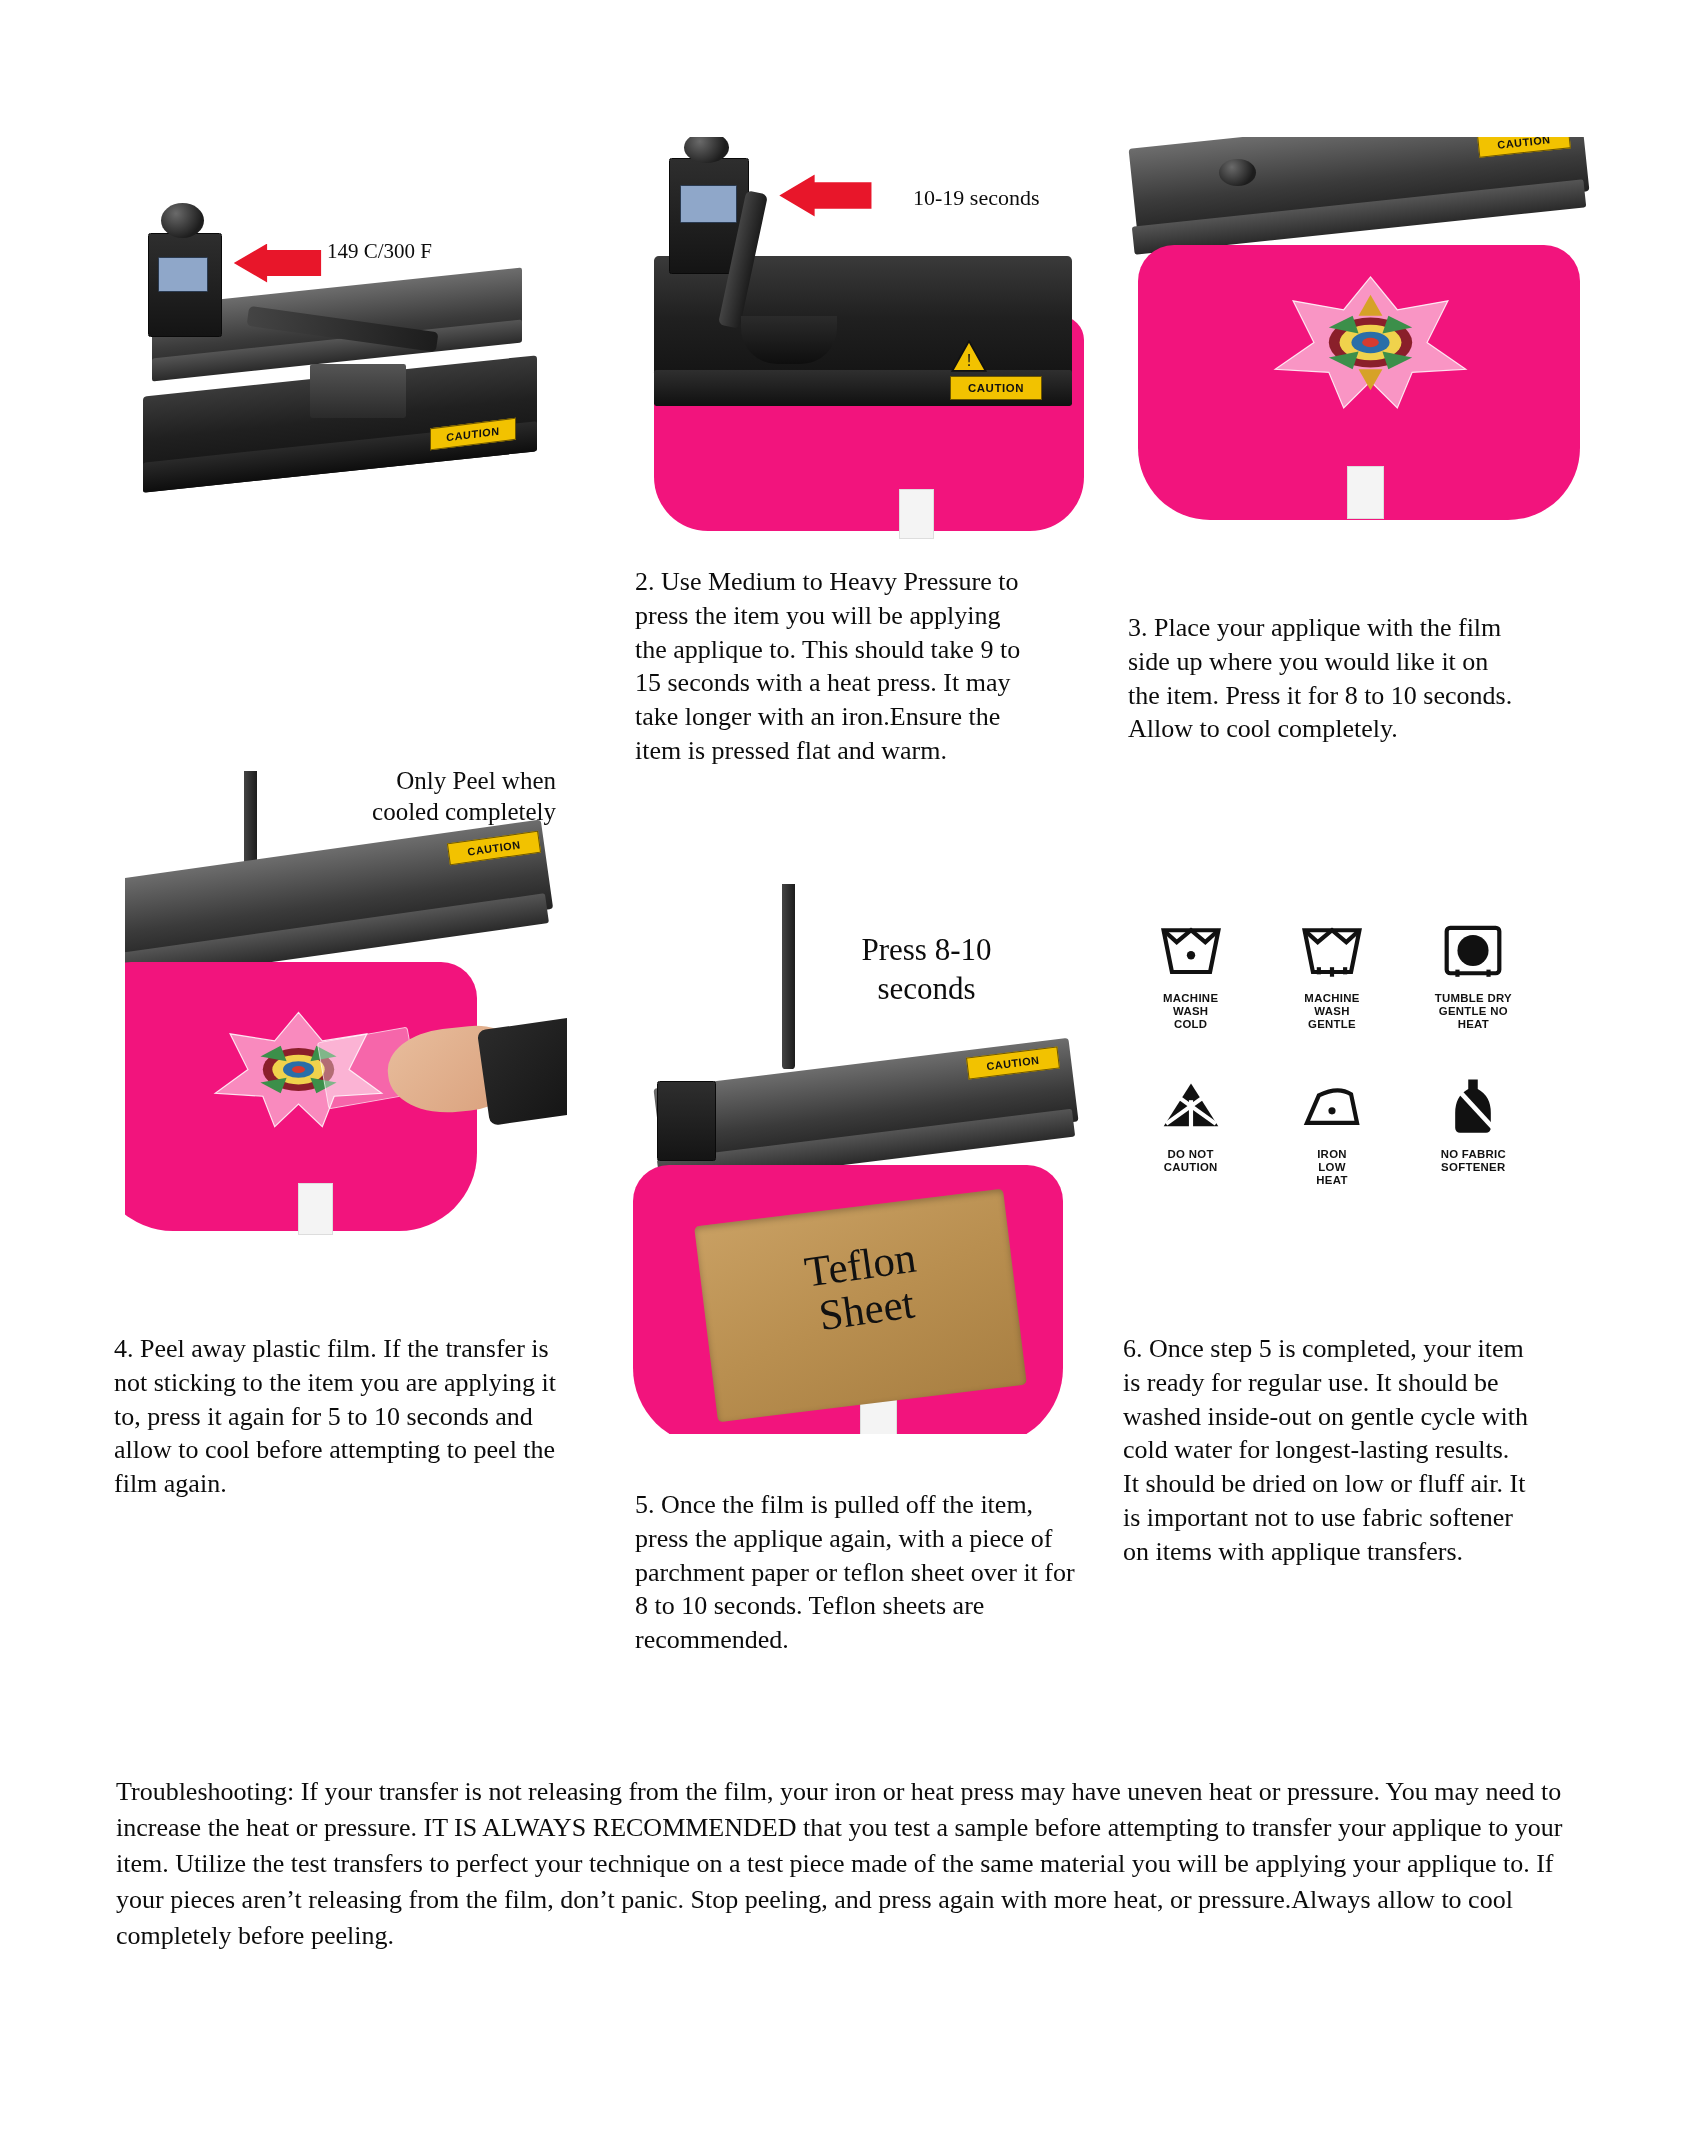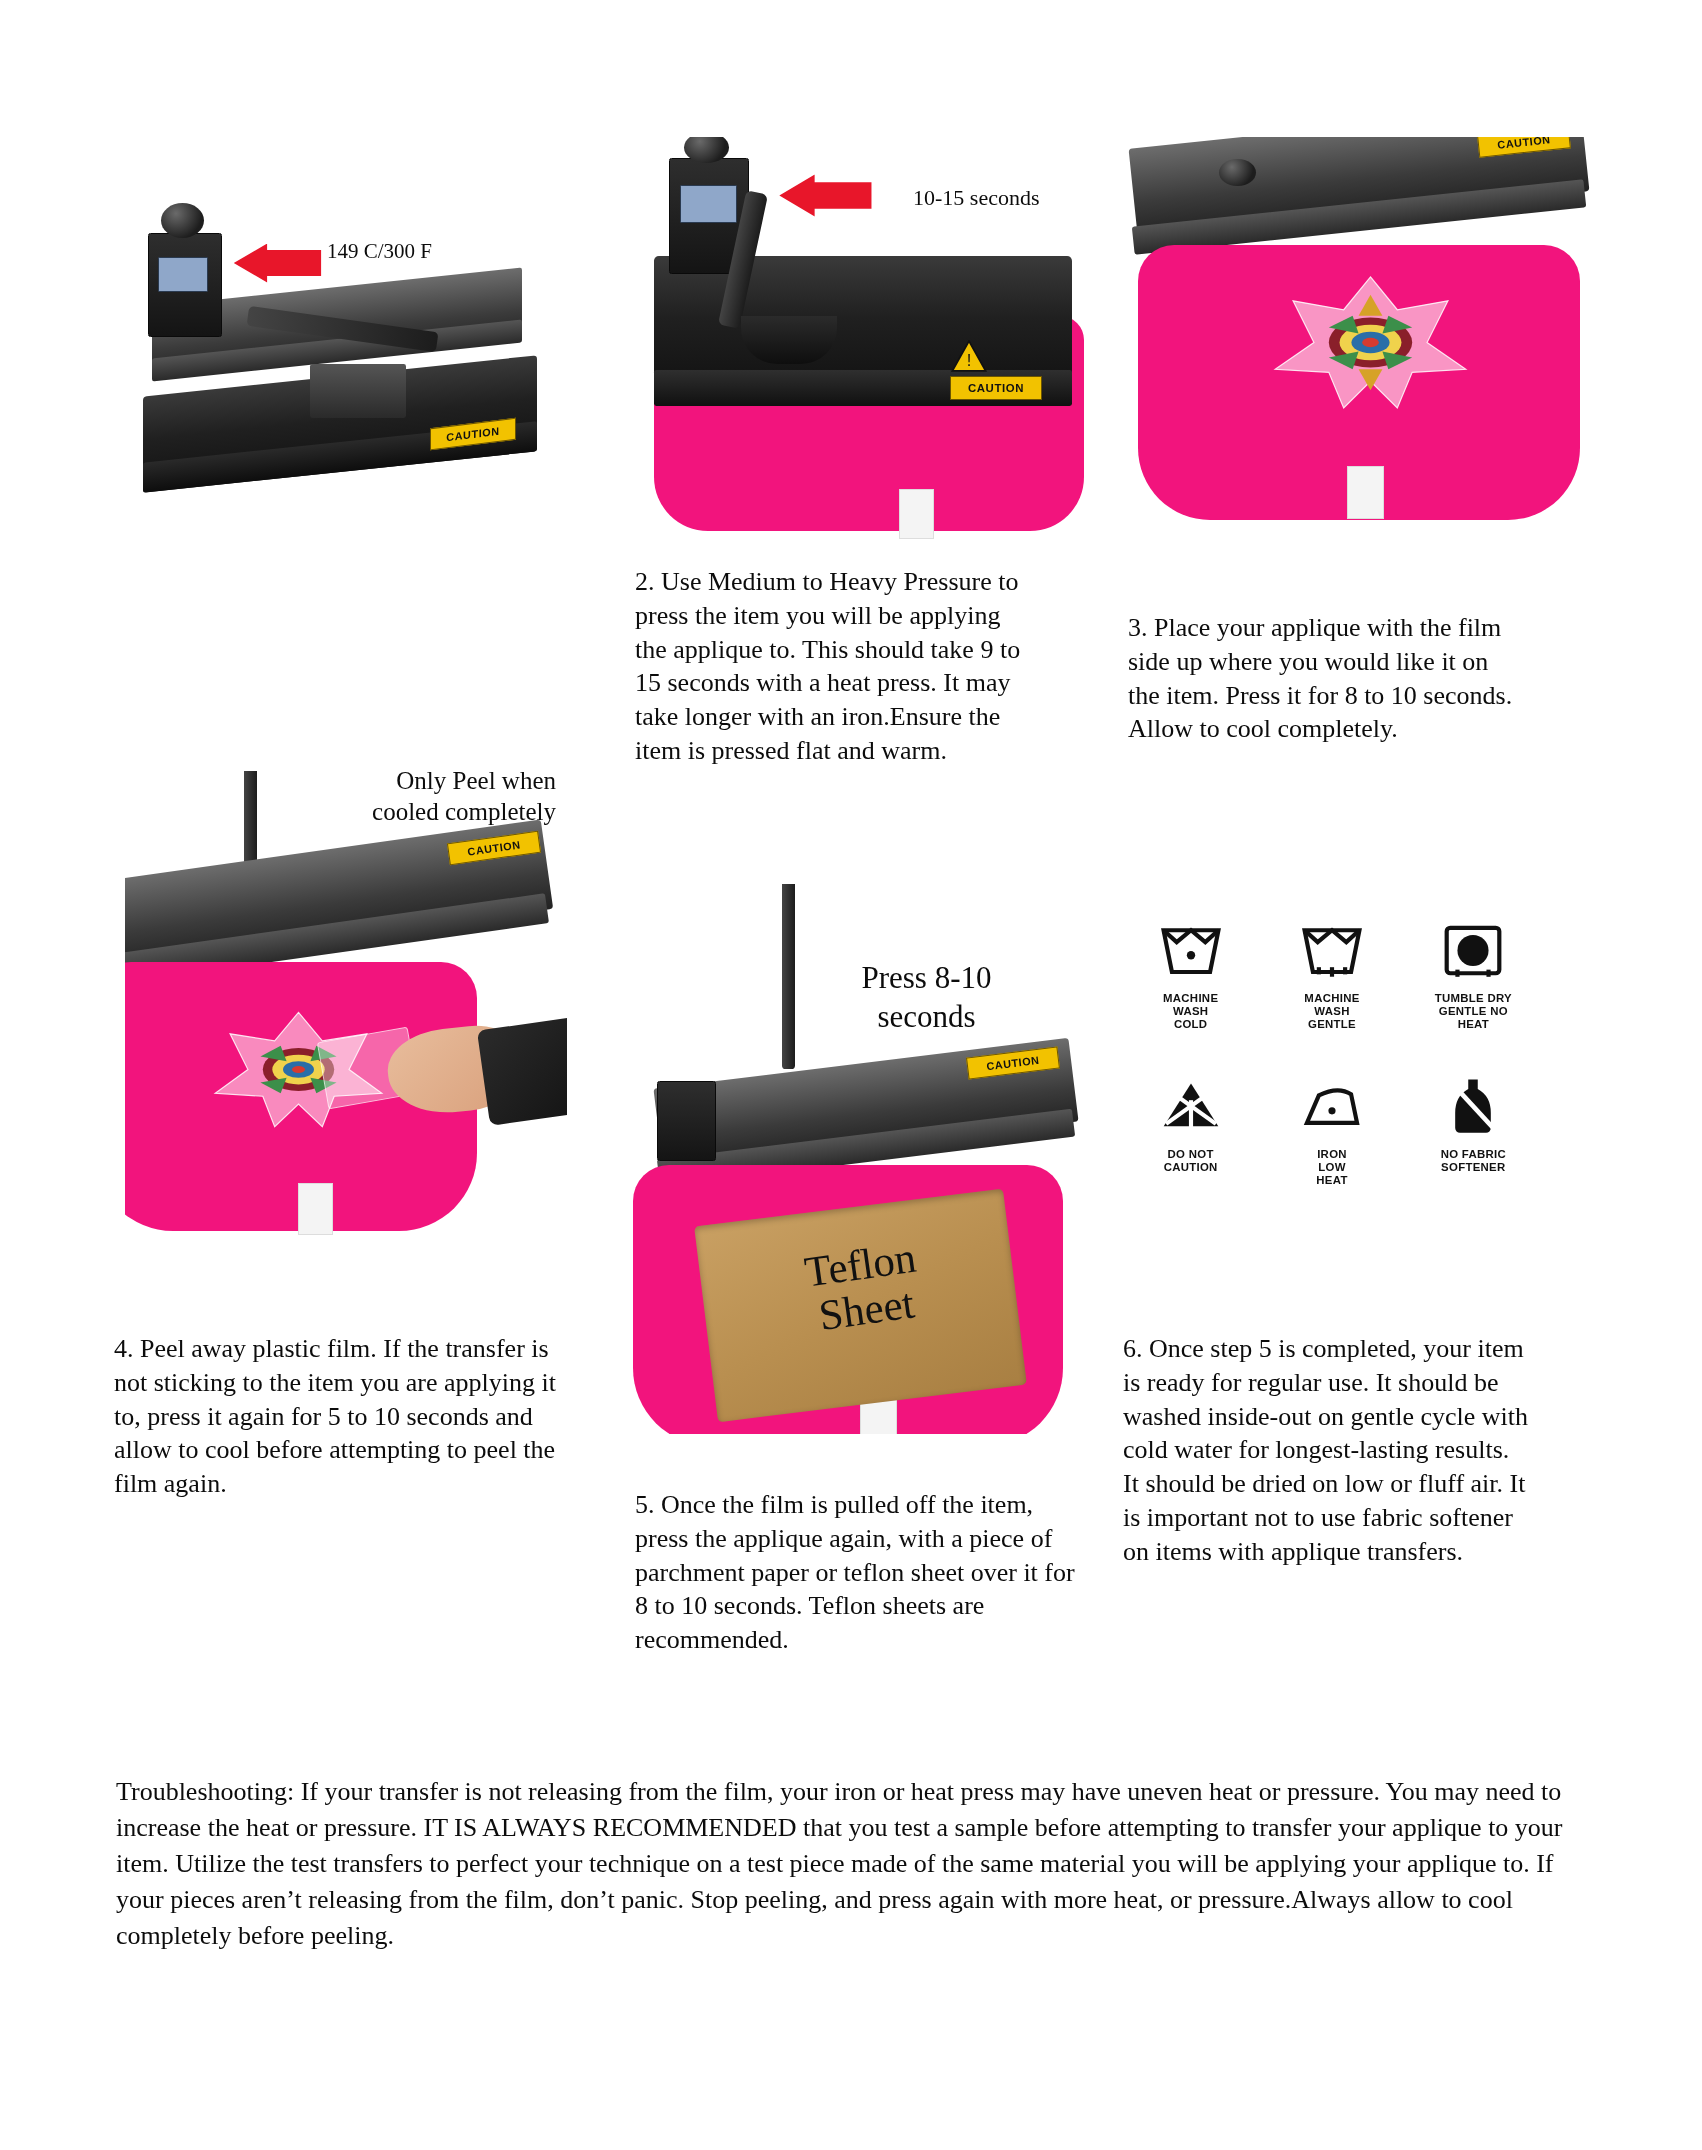--- a/index.html
+++ b/index.html
@@ -233,21 +233,21 @@
     <div class="caution" style="left:308px; top:239px; width:90px; height:21.5px; font-size:11.4px;">CAUTION</div>
     <svg style="position:absolute; left:309px; top:203px; width:36px; height:32px;" viewBox="0 0 60 54">
       <polygon points="30,2 58,52 2,52" fill="#f2c200" stroke="#111" stroke-width="3"></polygon>
       <text x="30" y="44" font-size="28" text-anchor="middle" fill="#111" font-family="Liberation Sans, sans-serif">!</text>
     </svg>
   </div>
 
   <svg class="arrow-red" style="left:777px; top:173px; width:96px; height:45px;" viewBox="0 0 160 76">
     <polygon points="160,14 160,62 64,62 64,76 0,38 64,0 64,14" fill="#e8162a" stroke="#ffffff" stroke-width="3"></polygon>
   </svg>
-  <div class="label-note" style="left:913px; top:185px; font-size:22px;">10-15 seconds</div>
+  <div class="label-note" style="left:913px; top:185px; font-size:22px;">10-19 seconds</div>
 
   <div class="photo" style="left:1120px; top:137px; width:490px; height:412px;">
 
     <div class="handle-bar" style="left:137px; top:-137px; width:13px; height:197px; border-radius:3.6px;"></div>
 
     <div class="press-plate light" style="left:12px; top:-12px; width:454px; height:90px; transform:rotate(-6deg); border-radius:3.6px;"></div>
     <div class="press-edge" style="left:12px; top:66px; width:454px; height:27.5px; transform:rotate(-6deg);"></div>
     <div class="caution" style="left:358px; top:-6px; width:90px; height:20.3px; font-size:10.8px; transform:rotate(-6deg);">CAUTION</div>
     <div class="knob" style="left:99px; top:21.5px; width:37px; height:27.5px;"></div>
 
@@ -298,21 +298,21 @@
       <polygon points="214,122 180,140 170,114" fill="#3c8f4a"></polygon>
     </svg>
     <div class="film" style="left:197px; top:263px; width:90px; height:66px; transform:rotate(-10deg);"></div>
 
     <div class="hand" style="left:263px; top:257px; width:131px; height:84px; transform:rotate(-6deg);"></div>
     <div class="sleeve" style="left:358px; top:251px; width:119px; height:96px; transform:rotate(-8deg);"></div>
   </div>
 
   <div class="caption" style="left:114px; top:1332px; width:460px;">4. Peel away plastic film. If the transfer is not sticking to the item you are applying it to, press  it again for 5 to 10 seconds and allow to cool before attempting to peel the film again.</div>
 
-  <div class="label-note" style="left:801px; top:959px; width:251px; font-size:31px; line-height:1.25; text-align:center; white-space:pre-line;">Press 8-10
+  <div class="label-note" style="left:801px; top:931px; width:251px; font-size:31px; line-height:1.25; text-align:center; white-space:pre-line;">Press 8-10
 seconds</div>
 
   <div class="photo" style="left:621px; top:884px; width:496px; height:550px;">
     <div class="handle-bar" style="left:161px; top:-18px; width:13px; height:203px; border-radius:3.6px;"></div>
     <div class="press-plate light" style="left:36px; top:179px; width:418px; height:84px; transform:rotate(-7deg); border-radius:3.6px;"></div>
     <div class="press-edge" style="left:36px; top:250px; width:418px; height:27.5px; transform:rotate(-7deg);"></div>
     <div class="caution" style="left:346px; top:168px; width:90px; height:20.3px; font-size:10.8px; transform:rotate(-7deg);">CAUTION</div>
     <div class="ctrl-box" style="left:36px; top:197px; width:57px; height:78px;"></div>
 
     <div class="shirt" style="left:12px; top:281px; width:430px; height:281px; border-radius:36px 36px 78px 78px;"></div>

